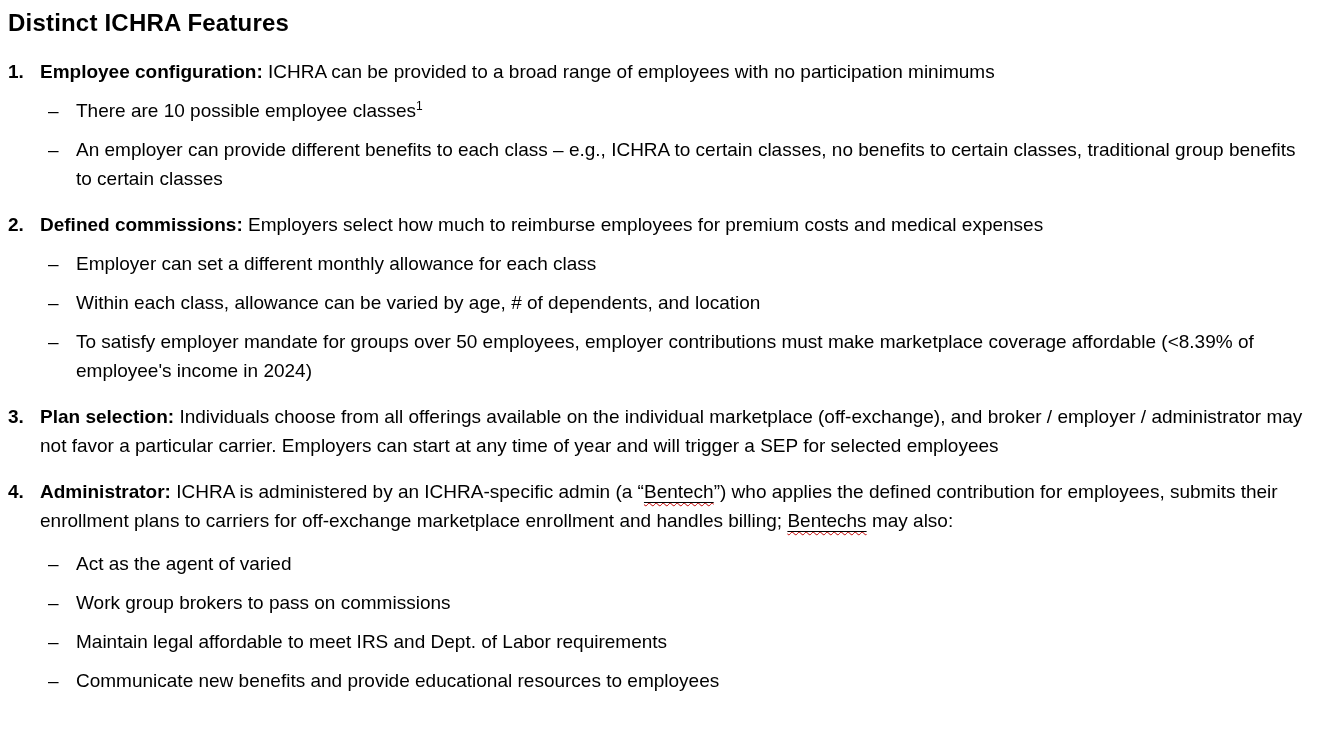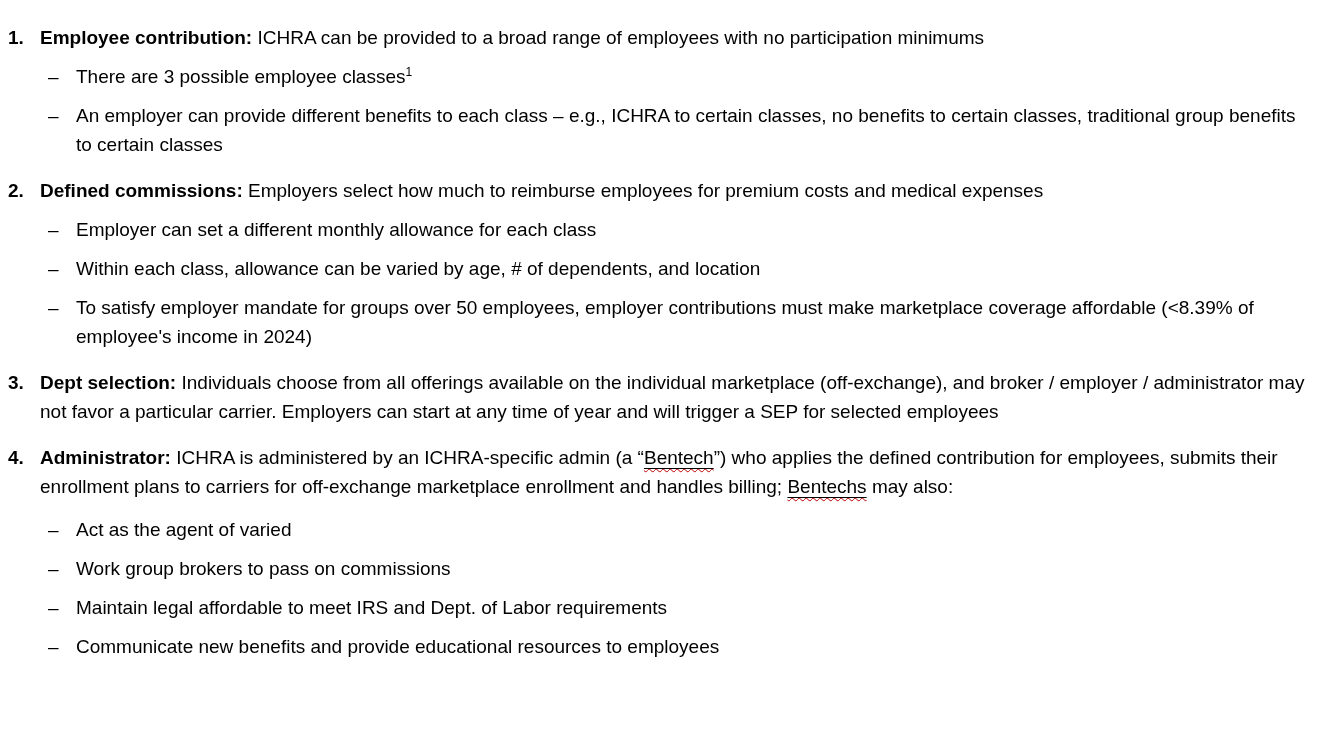--- a/index.html
+++ b/index.html
@@ -32,28 +32,29 @@
   .spellcheck .underlined {
     text-decoration: underline solid var(--ink);
     text-decoration-thickness: 1px;
   }
 </style>
 </head>
 <body>
 
 <div class="doc">
 
+  <h1>Distinct ICHRA Features</h1>
 
   <div class="item">
     <span class="num">1.</span>
-    <div class="body"><b>Employee contribution:</b><span> ICHRA can be provided to a broad range of employees with no participation minimums</span></div>
+    <div class="body"><b>Employee configuration:</b><span> ICHRA can be provided to a broad range of employees with no participation minimums</span></div>
   </div>
   <div class="sub">
     <span class="dash">–</span>
-    <div class="body"><span>There are 3 possible employee classes</span><sup>1</sup></div>
+    <div class="body"><span>There are 10 possible employee classes</span><sup>1</sup></div>
   </div>
   <div class="sub">
     <span class="dash">–</span>
     <div class="body">An employer can provide different benefits to each class – e.g., ICHRA to certain classes, no benefits to certain classes, traditional group benefits to certain classes</div>
   </div>
 
   <div class="item">
     <span class="num">2.</span>
     <div class="body"><b>Defined commissions:</b><span> Employers select how much to reimburse employees for premium costs and medical expenses</span></div>
   </div>
@@ -65,21 +66,21 @@
     <span class="dash">–</span>
     <div class="body">Within each class, allowance can be varied by age, # of dependents, and location</div>
   </div>
   <div class="sub">
     <span class="dash">–</span>
     <div class="body">To satisfy employer mandate for groups over 50 employees, employer contributions must make marketplace coverage affordable (&lt;8.39% of employee's income in 2024)</div>
   </div>
 
   <div class="item">
     <span class="num">3.</span>
-    <div class="body"><b>Dept selection:</b><span> Individuals choose from all offerings available on the individual marketplace (off-exchange), and broker / employer / administrator may not favor a particular carrier. Employers can start at any time of year and will trigger a SEP for selected employees</span></div>
+    <div class="body"><b>Plan selection:</b><span> Individuals choose from all offerings available on the individual marketplace (off-exchange), and broker / employer / administrator may not favor a particular carrier. Employers can start at any time of year and will trigger a SEP for selected employees</span></div>
   </div>
 
   <div class="item">
     <span class="num">4.</span>
     <div class="body"><b>Administrator:</b><span> ICHRA is administered by an ICHRA-specific admin (a “</span><span class="spellcheck"><span class="underlined">Bentech</span></span><span>”) who applies the defined contribution for employees, submits their enrollment plans to carriers for off-exchange marketplace enrollment and handles billing; </span><span class="spellcheck"><span class="underlined">Bentechs</span></span><span> may also:</span></div>
   </div>
   <div class="sub first-after-para">
     <span class="dash">–</span>
     <div class="body">Act as the agent of varied</div>
   </div>

